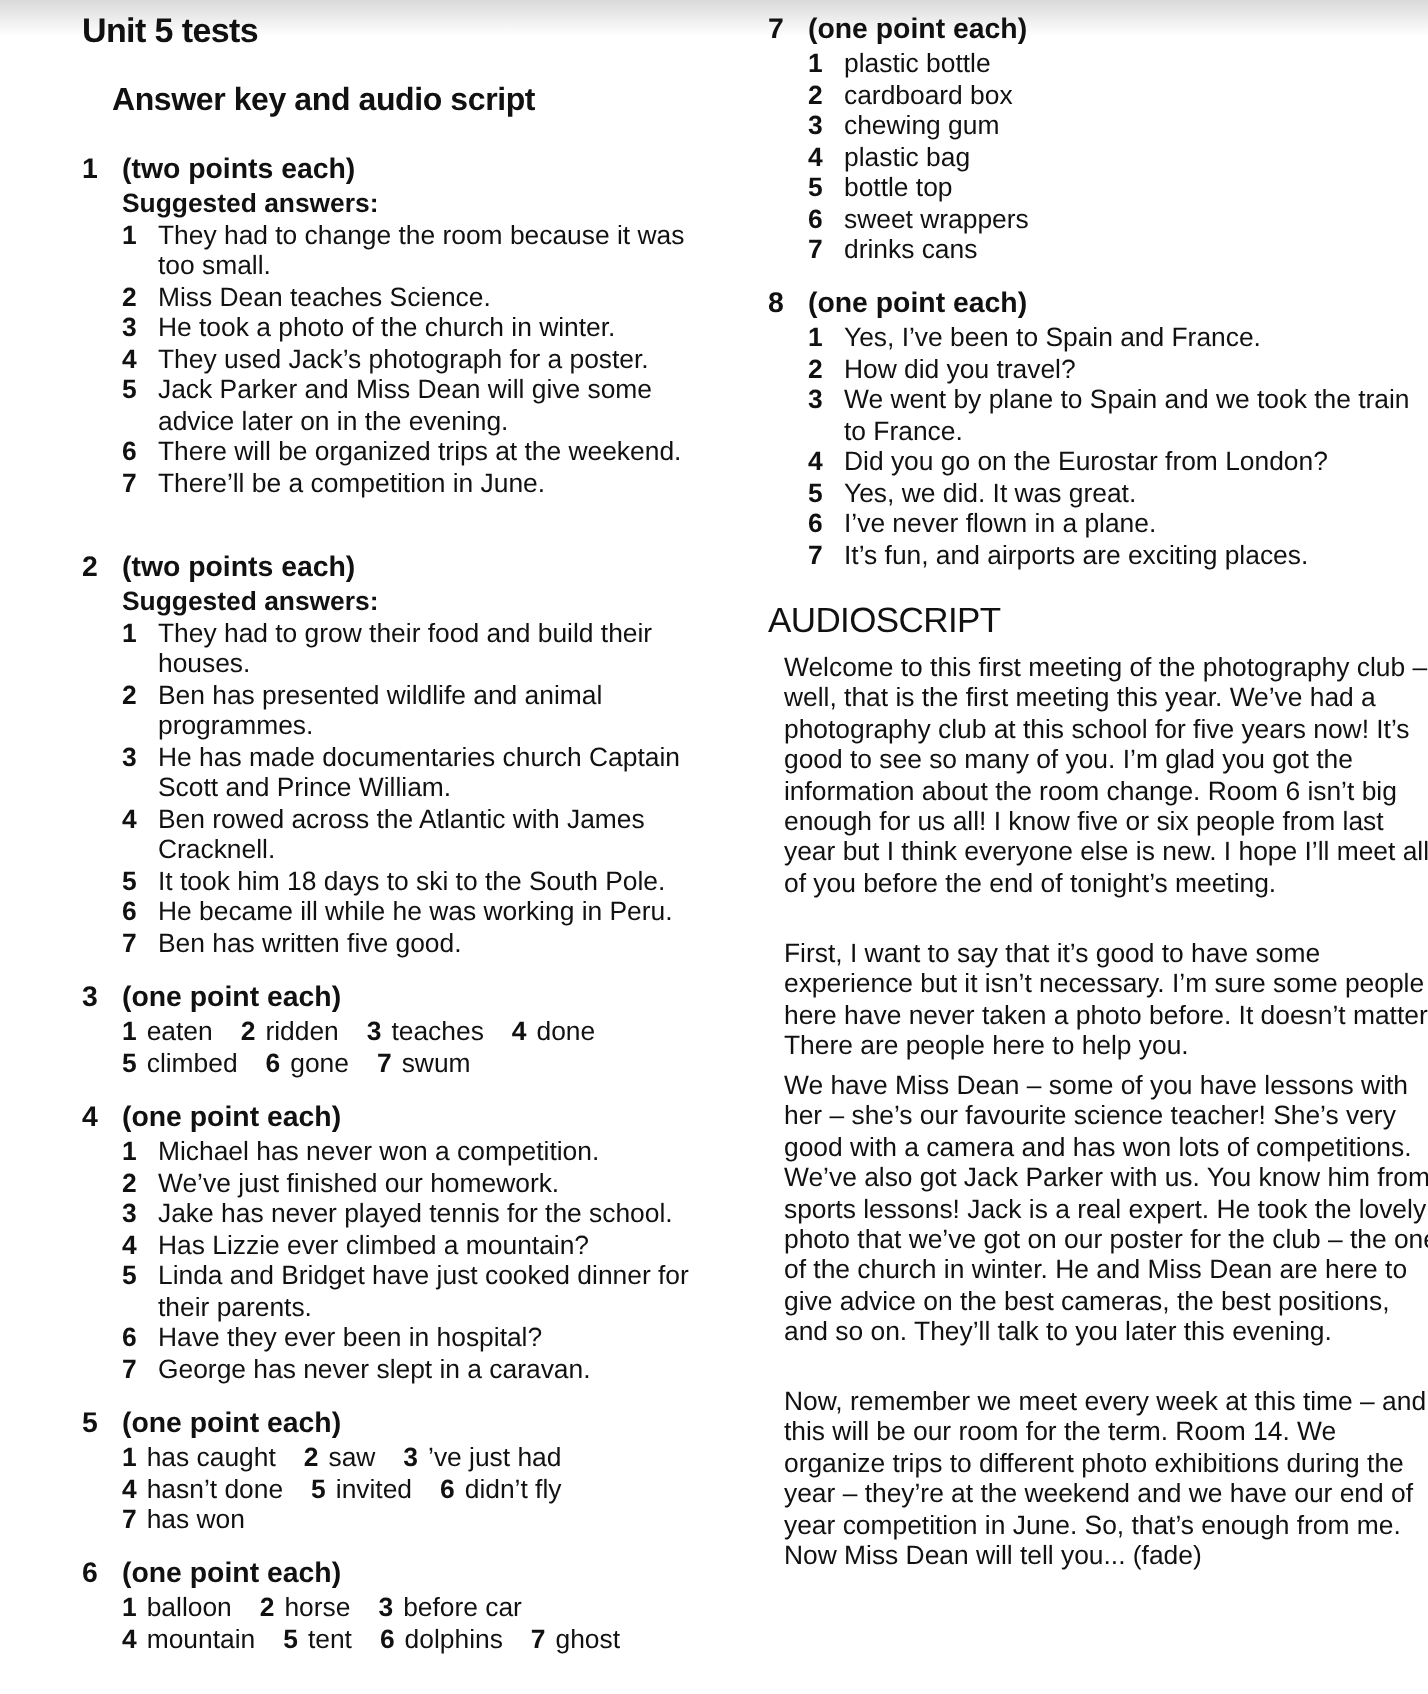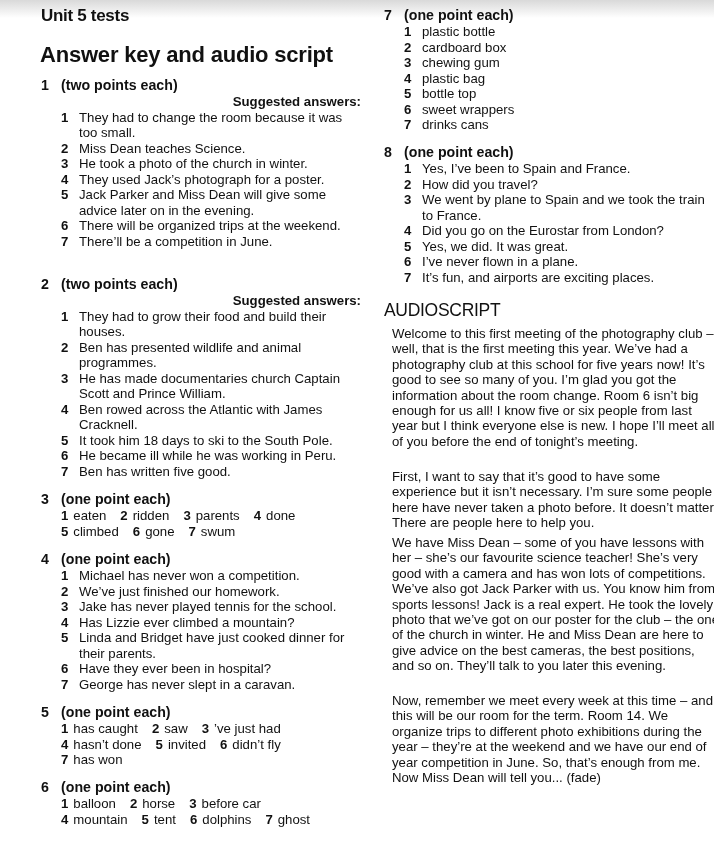--- a/index.html
+++ b/index.html
@@ -13,28 +13,28 @@
   .top-shade {
     position: absolute; left: 0; top: 0; width: 714px; height: 18px;
     background: linear-gradient(#d9d9d9, #ffffff);
   }
 
   .doc-title {
     position: absolute; left: 41px; top: 6px;
     font-size: 17px; font-weight: bold; letter-spacing: -0.3px;
   }
   .doc-subtitle {
-    position: absolute; left: 40px; top: 42px;
-    font-size: 22px; font-weight: bold; letter-spacing: -0.2px;
+    position: absolute; left: 56px; top: 42px;
+    font-size: 16px; font-weight: bold; letter-spacing: -0.2px;
   }
 
   .section { position: absolute; font-size: 13.2px; line-height: 15.5px; }
   .sec-head { font-weight: bold; font-size: 14.2px; display: flex; line-height: 17px; }
   .sec-num { width: 20px; flex: none; }
-  .sec-sub { font-weight: bold; margin-left: 20px; font-size: 13.2px; text-align: right; }
+  .sec-sub { font-weight: bold; margin-left: 20px; font-size: 13.2px; }
   .items { margin-left: 20px; }
   .item { display: flex; }
   .item-num { width: 18px; flex: none; font-weight: bold; }
   .item-text { flex: 1; }
 
   .inline-row { margin-left: 20px; white-space: pre; }
   .inline-row .n { font-weight: bold; margin-right: 5px; }
   .inline-row .w { margin-right: 14px; }
 
   .audio-title {
@@ -128,21 +128,21 @@
         <span class="item-text">Ben has written five good.</span>
       </div>
   </div>
 </div>
 
 <div class="section" style="left:41px; top:491px; width:320px;">
   <div class="sec-head">
     <span class="sec-num">3</span>
     <span>(one point each)</span>
   </div>
-  <div class="inline-row"><span class="n">1</span><span class="w">eaten</span><span class="n">2</span><span class="w">ridden</span><span class="n">3</span><span class="w">parents</span><span class="n">4</span><span class="w">done</span></div>
+  <div class="inline-row"><span class="n">1</span><span class="w">eaten</span><span class="n">2</span><span class="w">ridden</span><span class="n">3</span><span class="w">teaches</span><span class="n">4</span><span class="w">done</span></div>
   <div class="inline-row"><span class="n">5</span><span class="w">climbed</span><span class="n">6</span><span class="w">gone</span><span class="n">7</span><span class="w">swum</span></div>
 </div>
 
 <div class="section" style="left:41px; top:551px; width:320px;">
   <div class="sec-head">
     <span class="sec-num">4</span>
     <span>(one point each)</span>
   </div>
   <div class="items">
     <div class="item">

